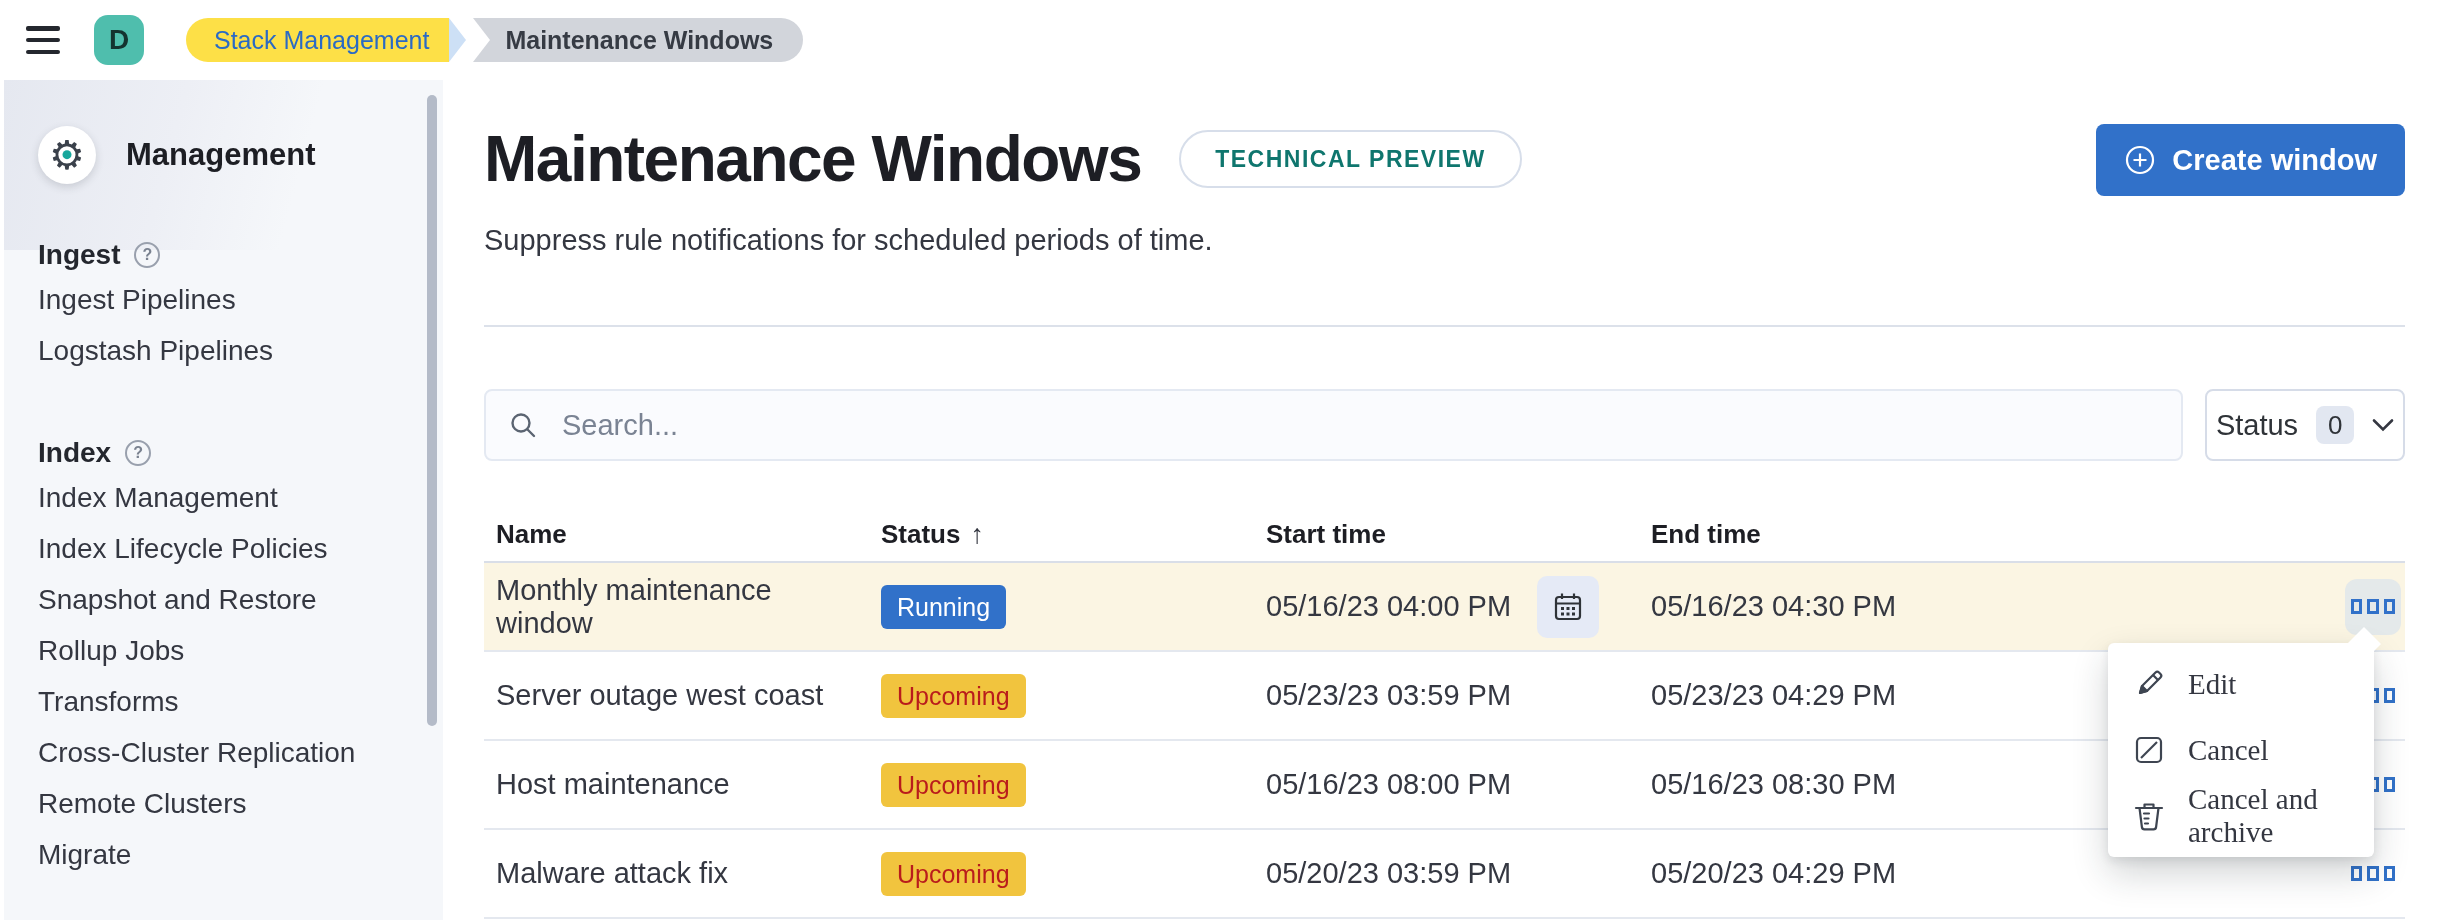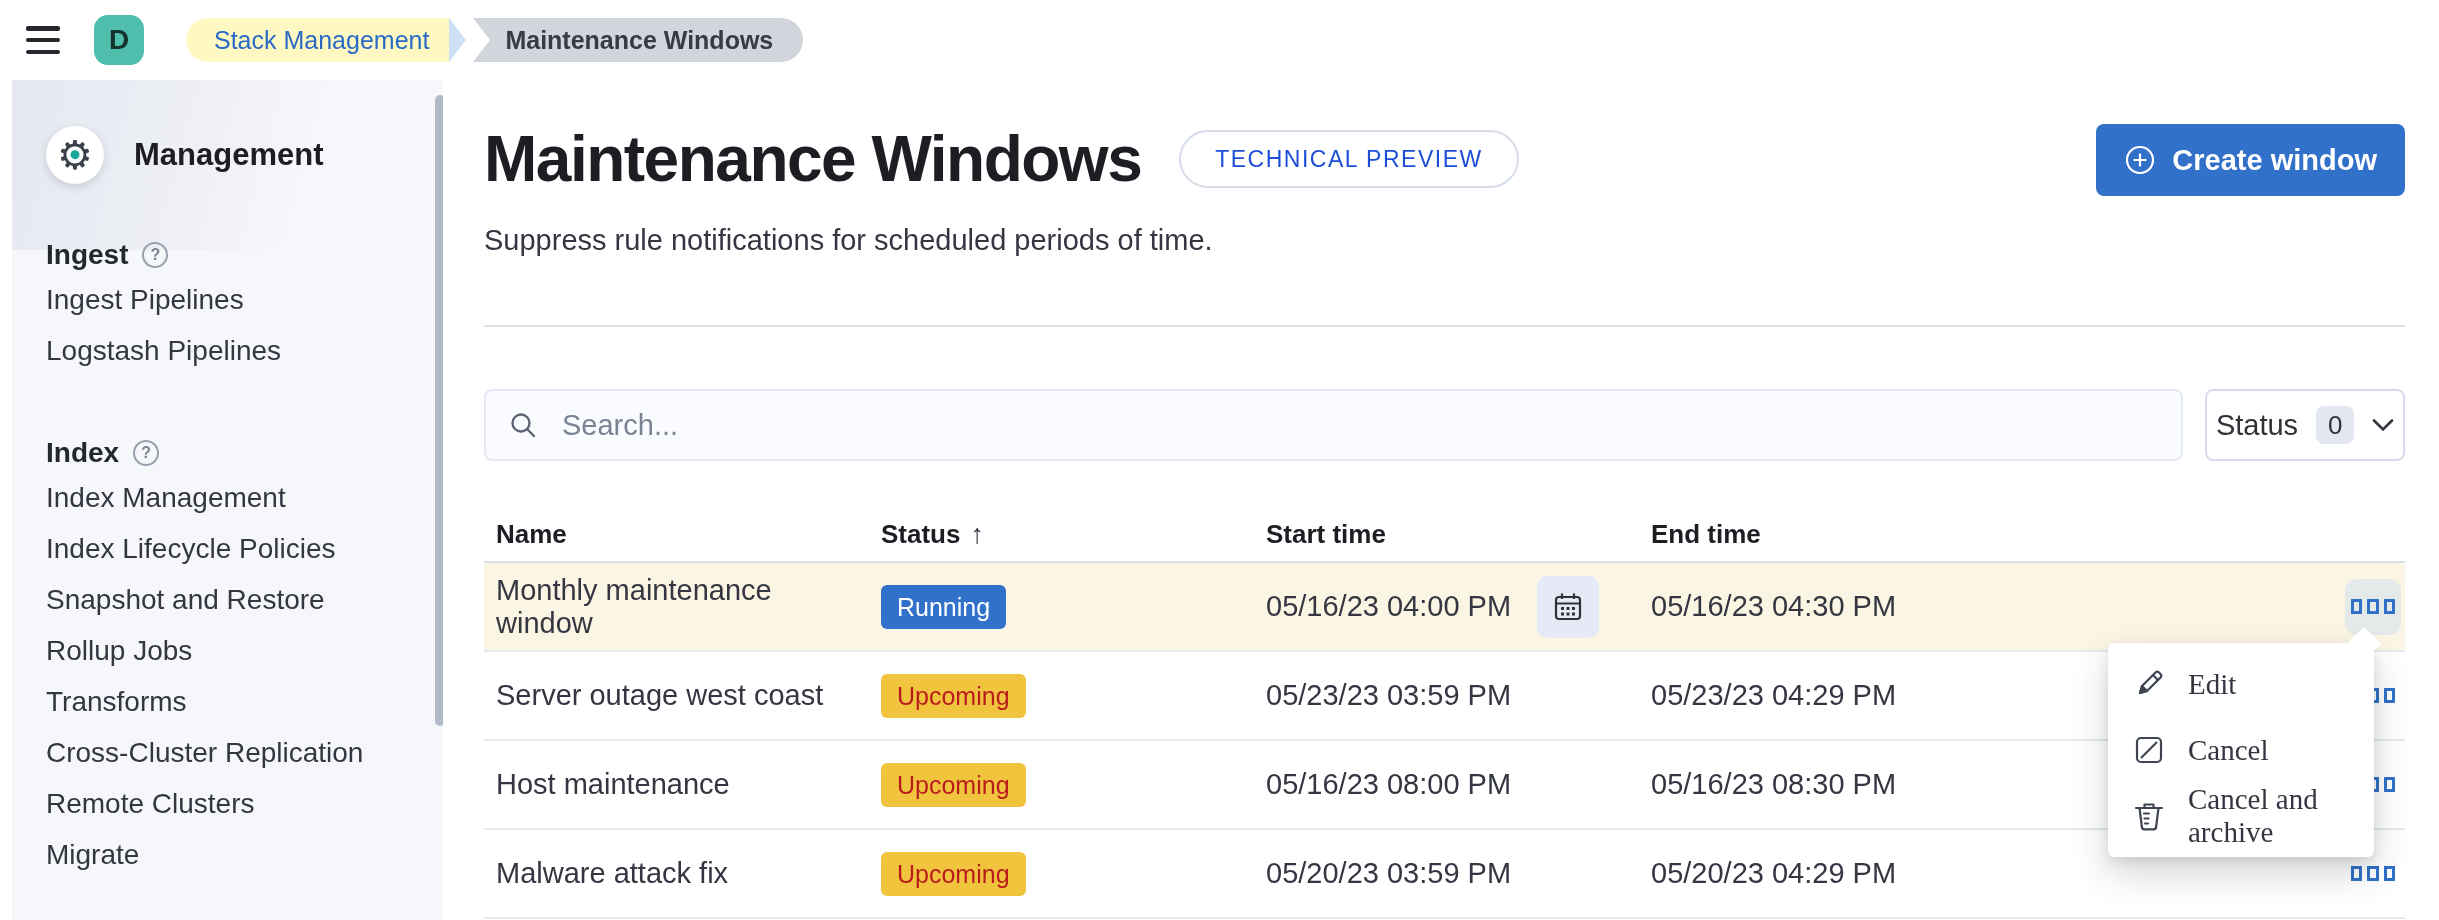--- a/index.html
+++ b/index.html
@@ -5,48 +5,48 @@
   html,body{margin:0;padding:0;background:#fff;}
   .screen{position:relative;width:2439px;height:920px;overflow:hidden;background:#fff;
           font-family:"Liberation Sans",sans-serif;color:#343741;}
 
   
   .topbar{position:absolute;top:0;left:0;right:0;height:80px;background:#fff;display:flex;align-items:center;padding-left:26px;box-sizing:border-box;z-index:5;}
   .hamburger{width:34px;height:28px;display:flex;flex-direction:column;justify-content:space-between;margin-right:34px;cursor:pointer;}
   .hamburger span{display:block;height:4.5px;border-radius:2px;background:#24272E;}
   .avatar{width:50px;height:50px;border-radius:14px;display:flex;align-items:center;justify-content:center;font-size:28px;font-weight:700;color:#14332F;margin-right:42px;}
   .breadcrumbs{display:flex;align-items:center;height:44px;}
-  .crumb1{position:relative;height:44px;line-height:44px;padding:0 20px 0 28px;background:#fef9c3;color:#2A6AC5;font-size:25px;border-radius:22px 0 0 22px;cursor:pointer;}
+  .crumb1{position:relative;height:44px;line-height:44px;padding:0 20px 0 28px;background:#fde047;color:#2A6AC5;font-size:25px;border-radius:22px 0 0 22px;cursor:pointer;}
   .crumb1::after{content:"";position:absolute;right:-17px;top:0;border-top:22px solid transparent;border-bottom:22px solid transparent;border-left:17px solid #CDE0F6;}
   .crumb2{position:relative;height:44px;line-height:44px;margin-left:24px;padding:0 30px 0 32px;background:#D2D5DB;color:#363B44;font-size:25px;font-weight:600;border-radius:0 22px 22px 0;}
   .crumb2::before{content:"";position:absolute;left:0;top:0;border-top:22px solid transparent;border-bottom:22px solid transparent;border-left:17px solid #fff;}
 
   
-  .sidebar{position:absolute;top:80px;left:12px;bottom:0;width:442px;box-sizing:border-box;background:#F5F7FA;border-right:1px solid #E2E6EE;}
+  .sidebar{position:absolute;top:80px;left:4px;bottom:0;width:442px;box-sizing:border-box;background:#F5F7FA;border-right:1px solid #E2E6EE;}
   .sidebar::before{content:"";position:absolute;left:0;top:0;right:0;height:170px;
      background:linear-gradient(105deg,#E5E8F0 0%,#EDEFF5 38%,rgba(245,247,250,0) 66%);}
   .side-scroll{position:absolute;right:8px;top:15px;width:10px;height:631px;border-radius:5px;background:#B4BBC8;cursor:pointer;}
   .side-inner{position:relative;padding:46px 40px 0 34px;}
   .mgmt-row{display:flex;align-items:center;gap:30px;margin-bottom:54px;}
   .gear-circle{position:relative;width:58px;height:58px;border-radius:50%;background:#fff;
      box-shadow:0 3px 9px rgba(52,55,65,.18);display:flex;align-items:center;justify-content:center;font-size:40px;color:#3A414B;line-height:1;}
   .gear-circle i{font-style:normal;}
   .gear-circle::after{content:"";position:absolute;left:50%;top:50%;width:9px;height:9px;border-radius:50%;background:#13A societal;}
   .gear-circle::after{content:"";position:absolute;left:50%;top:50%;transform:translate(-50%,-54%);width:9px;height:9px;border-radius:50%;background:#17A79C;}
   .mgmt-title{font-size:31px;font-weight:700;color:#1D1E24;}
   .nav-section{margin-bottom:60px;}
   .nav-heading{display:flex;align-items:center;gap:14px;height:34px;font-size:28px;font-weight:700;color:#24272E;margin-bottom:2px;}
   .help-icon{width:26px;height:26px;box-sizing:border-box;border-radius:50%;border:2px solid #99A0AD;color:#7A8290;font-size:16px;font-weight:700;display:flex;align-items:center;justify-content:center;cursor:pointer;}
   .nav-item{font-size:28px;color:#343741;line-height:51px;cursor:pointer;white-space:nowrap;}
 
   
   .main{position:absolute;left:443px;top:80px;right:0;bottom:0;background:#fff;box-sizing:border-box;padding:0 34px 0 41px;}
   .title-row{position:relative;margin-top:42px;display:flex;align-items:center;}
   .page-title{font-size:64px;font-weight:700;letter-spacing:-1.5px;color:#1D1E24;line-height:74px;}
-  .tech-badge{margin-left:38px;height:58px;line-height:54px;box-sizing:border-box;padding:0 34px;border:2px solid #D7DEEA;border-radius:30px;font-size:23px;font-weight:400;letter-spacing:1.5px;color:#1d4ed8;white-space:nowrap;}
+  .tech-badge{margin-left:38px;height:58px;line-height:54px;box-sizing:border-box;padding:0 34px;border:2px solid #D7DEEA;border-radius:30px;font-size:23px;font-weight:700;letter-spacing:1.5px;color:#0f766e;white-space:nowrap;}
   .create-btn{position:absolute;right:0;top:2px;height:72px;border:none;border-radius:8px;color:#fff;font-size:29px;font-weight:700;font-family:inherit;display:flex;align-items:center;gap:16px;padding:0 28px;cursor:pointer;}
   .subtitle{margin-top:28px;font-size:29px;color:#343741;}
   .rule{margin-top:68px;border:none;border-top:2px solid #DCE1EA;height:0;}
 
   .toolbar{margin-top:62px;display:flex;align-items:center;}
   .search-box{flex:1;height:72px;box-sizing:border-box;background:#FAFBFE;border:2px solid #E4E9F2;border-radius:8px;display:flex;align-items:center;padding:0 22px;gap:22px;}
   .search-box input{flex:1;border:none;outline:none;background:transparent;font-family:inherit;font-size:29px;color:#343741;}
   .search-box input::placeholder{color:#7A8393;}
   .status-btn{width:200px;height:72px;margin-left:22px;box-sizing:border-box;background:#fff;border:2px solid #D6DCE8;border-radius:8px;display:flex;align-items:center;justify-content:center;gap:18px;font-size:29px;color:#2F3338;font-family:inherit;cursor:pointer;}
   .count-badge{min-width:38px;height:38px;box-sizing:border-box;padding:0 8px;border-radius:8px;background:#E2E7F1;display:flex;align-items:center;justify-content:center;font-size:26px;color:#2F3338;}

